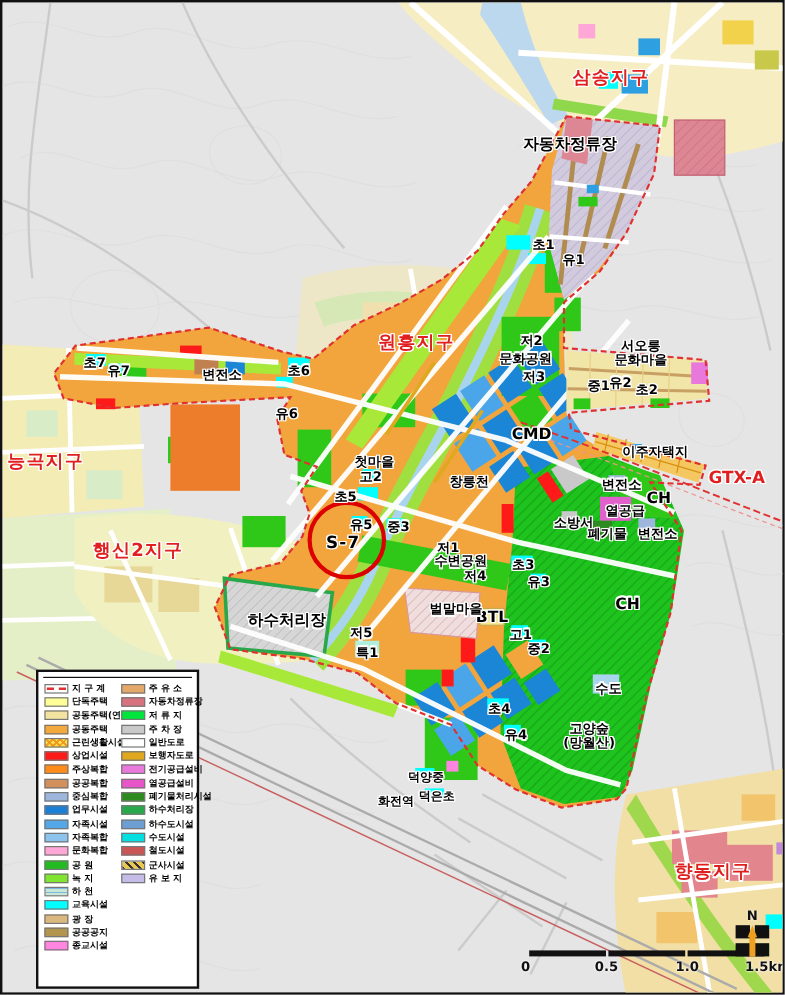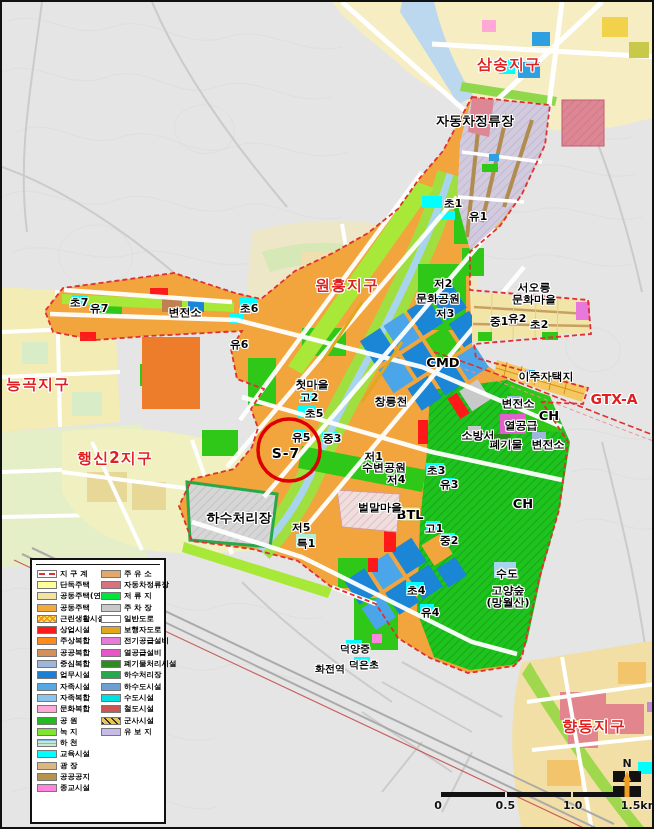--- a/index.html
+++ b/index.html
@@ -404,37 +404,37 @@
       <div class="lbl" style="left: 97px; top: 307px;">유7</div>
       <div class="lbl" style="left: 544px; top: 375px;">이주자택지</div>
       <div class="lbl" style="left: 310px; top: 383px;">첫마을</div>
       <div class="lbl" style="left: 389px; top: 400px;">창릉천</div>
       <div class="lbl" style="left: 307px; top: 396px;">고2</div>
       <div class="lbl" style="left: 516px; top: 402px;">변전소</div>
       <div class="lbl" style="left: 519px; top: 424px;">열공급</div>
       <div class="lbl" style="left: 546px; top: 443px;">변전소</div>
       <div class="lbl" style="left: 476px; top: 434px;">소방서</div>
       <div class="lbl" style="left: 492px; top: 443px; padding-left: 24px;">폐기물</div>
-      <div class="lbl" style="left: 312px; top: 412px;">초5</div>
+      <div class="lbl" style="left: 286px; top: 412px;">초5</div>
       <div class="lbl" style="left: 299px; top: 436px;">유5</div>
       <div class="lbl" style="left: 330px; top: 437px;">중3</div>
       <div class="lbl" style="left: 350px; top: 455px; padding-left: 43px;">저1</div>
       <div class="lbl" style="left: 382px; top: 466px;">수변공원</div>
       <div class="lbl" style="left: 394px; top: 478px;">저4</div>
       <div class="lbl" style="left: 434px; top: 469px;">초3</div>
       <div class="lbl" style="left: 447px; top: 483px;">유3</div>
       <div class="lbl" style="left: 299px; top: 526px;">저5</div>
       <div class="lbl" style="left: 304px; top: 542px;">특1</div>
       <div class="lbl" style="left: 378px; top: 506px;">벌말마을</div>
       <div class="lbl" style="left: 432px; top: 527px;">고1</div>
       <div class="lbl" style="left: 447px; top: 539px;">중2</div>
       <div class="lbl" style="left: 414px; top: 589px;">초4</div>
       <div class="lbl" style="left: 428px; top: 611px;">유4</div>
       <div class="lbl" style="left: 505px; top: 572px;">수도</div>
-      <div class="lbl" style="left: 489px; top: 595px; margin-left: 17px;">고양숲
+      <div class="lbl" style="left: 489px; top: 611px;">고양숲
 (망월산)</div>
       <div class="lbl blk10" style="left: 353px; top: 647px;">덕양중</div>
       <div class="lbl blk10" style="left: 328px; top: 667px;">화전역</div>
       <div class="lbl blk10" style="left: 362px; top: 663px;">덕은초</div>
       <div class="lbl s7" style="left: 284px; top: 451px;">S-7</div>
     </div>
 
   <div id="legend">
     <div id="legend-divider"></div>
     <div class="lg-cols">

